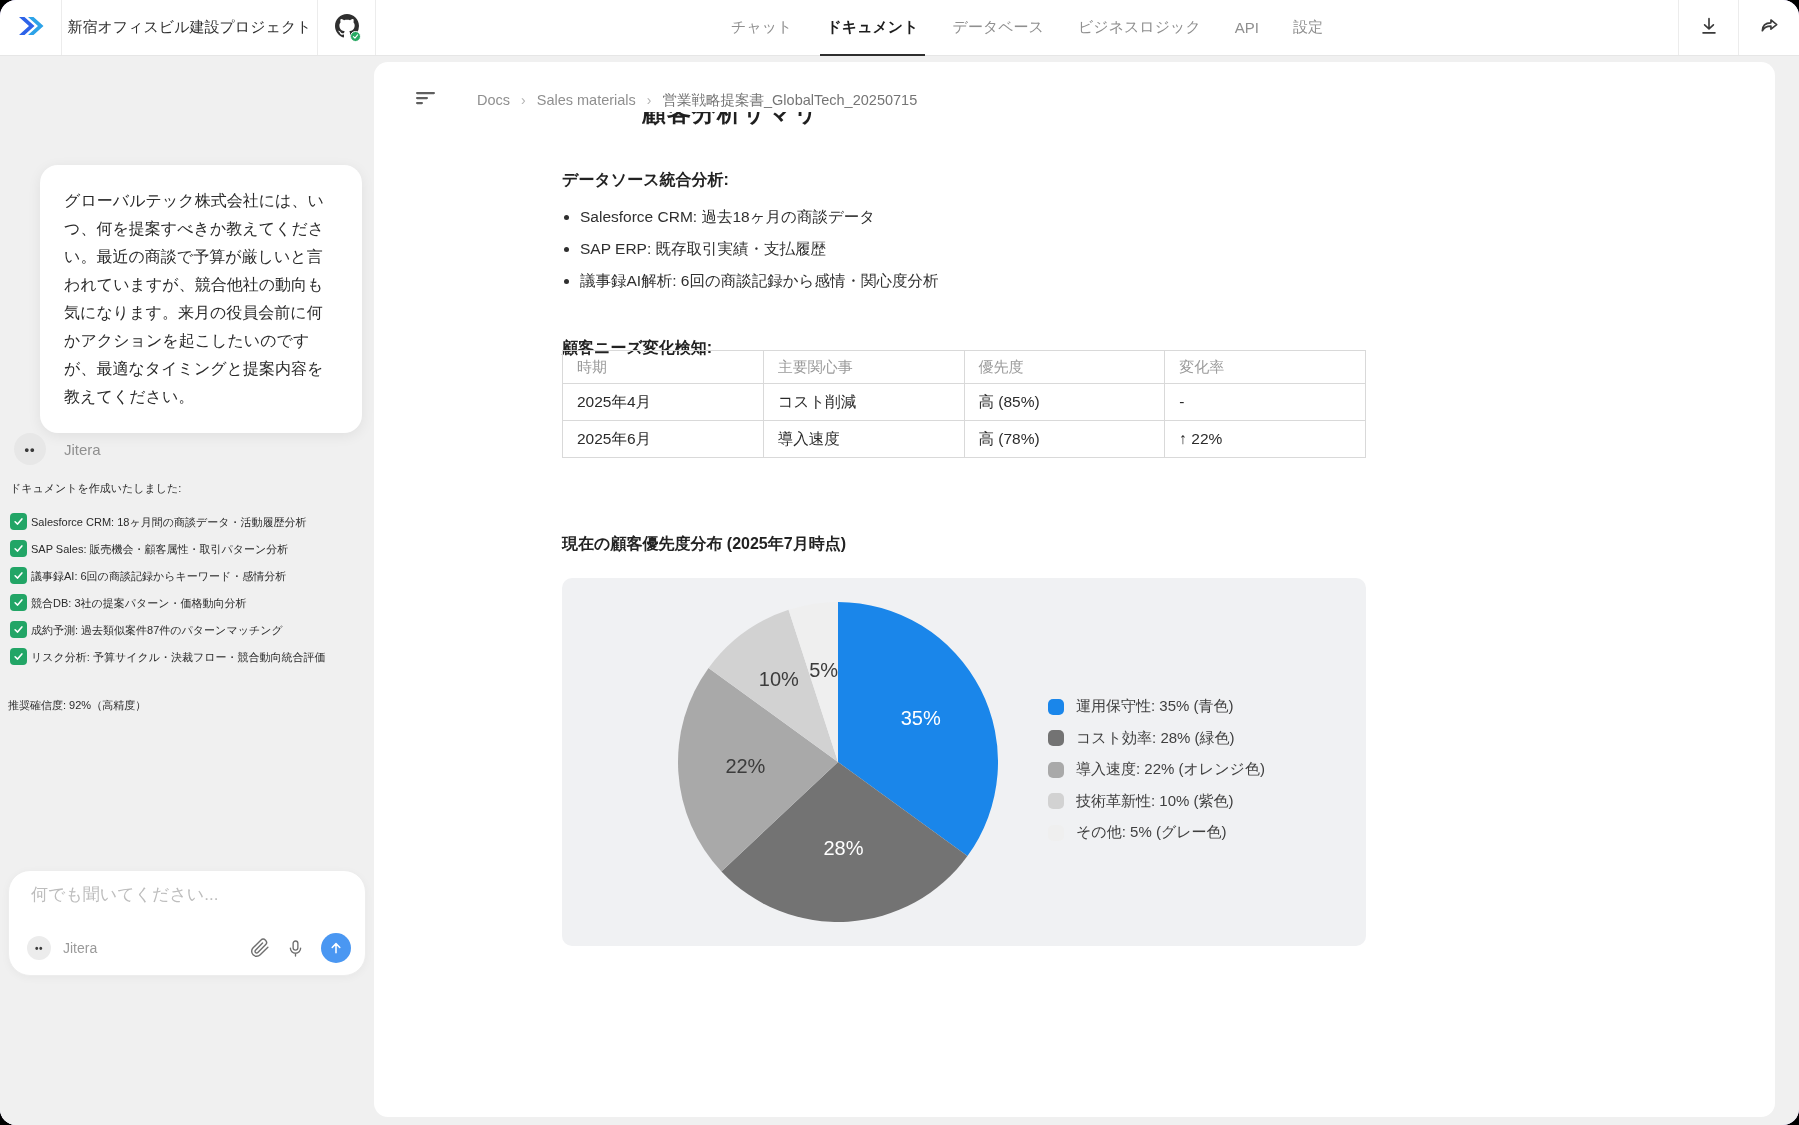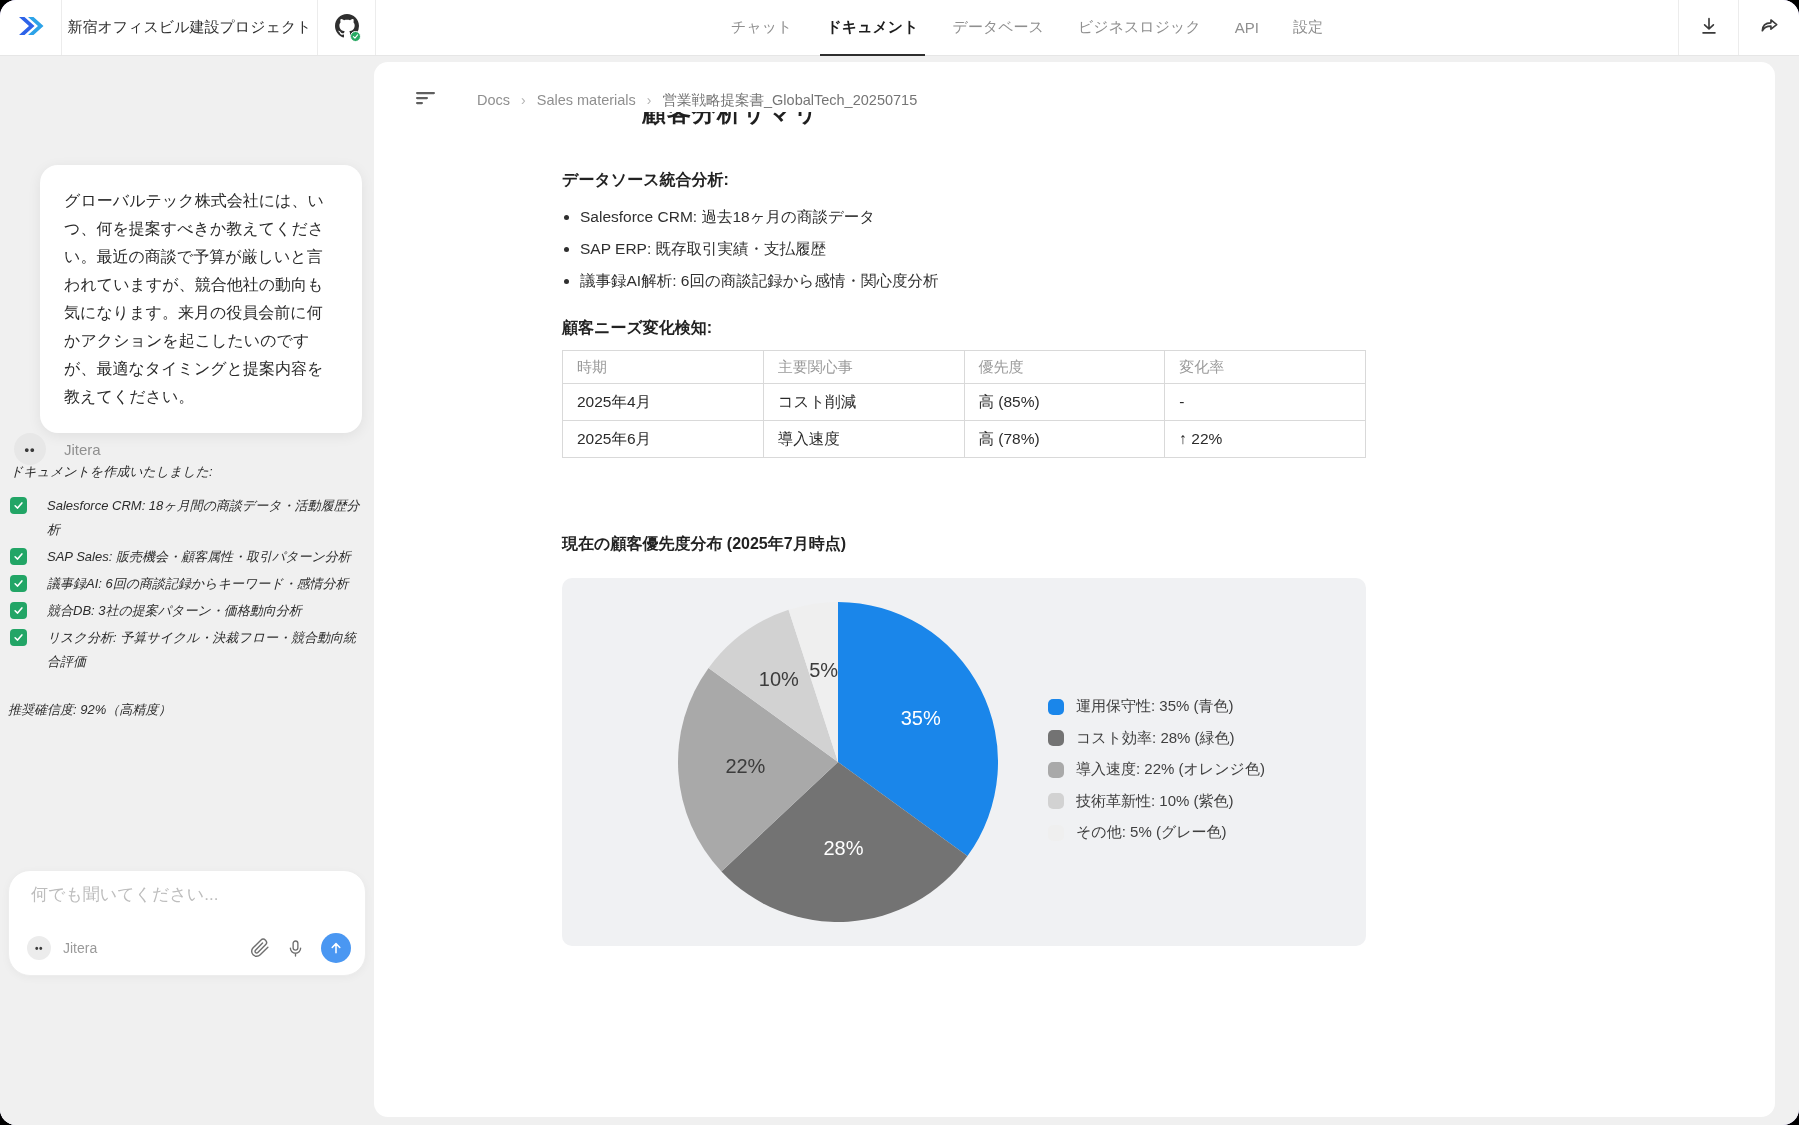--- a/index.html
+++ b/index.html
@@ -24,24 +24,24 @@
 
   
   .below { position:absolute; top:56px; left:0; right:0; bottom:0; display:flex; background:#f0f0f0; }
 
   
   .sidebar { position:relative; width:374px; flex:none; background:#f0f0f0; }
   .bubble { position:absolute; left:40px; top:109px; width:322px; background:#fff; border-radius:18px; padding:22px 24px; box-shadow:0 3px 14px rgba(0,0,0,.07); font-size:16px; line-height:28px; color:#2b2b2b; }
   .agent-row { position:absolute; left:14px; top:377px; display:flex; align-items:center; gap:18px; }
   .avatar { width:32px; height:32px; border-radius:50%; background:#e7e7e7; color:#3a3a3a; display:flex; align-items:center; justify-content:center; font-size:13px; letter-spacing:1px; font-weight:bold; }
   .agent-name { font-size:15px; color:#8f8f8f; }
-  .assistant-body { position:absolute; left:10px; top:404px; width:356px; font-size:13px; color:#2b2b2b; line-height:24px;font-style:italic; }
+  .assistant-body { position:absolute; left:10px; top:420px; width:356px; font-size:11px; color:#2b2b2b; line-height:24px; }
   .assistant-intro { margin-bottom:10px; }
   .check-list { display:flex; flex-direction:column; gap:3px; }
-  .check-item { display:flex; gap:20px; }
+  .check-item { display:flex; gap:4px; }
   .check-box { flex:none; width:17px; height:17px; margin-top:3px; background:#22a566; border-radius:4px; display:flex; align-items:center; justify-content:center; }
   .check-box svg { width:11px; height:11px; }
   .confidence { margin-top:24px; margin-left:-2px; }
 
   .input-card { position:absolute; left:8px; bottom:149px; width:358px; height:106px; background:#fff; border:1px solid #ededed; border-radius:22px; box-shadow:0 2px 8px rgba(0,0,0,.04); padding:14px 20px 12px 22px; }
   .chat-input { width:100%; border:none; outline:none; font-size:17px; color:#2b2b2b; background:transparent; font-family:inherit; }
   .chat-input::placeholder { color:#bdbdbd; }
   .input-bottom { position:absolute; left:18px; right:14px; bottom:12px; display:flex; align-items:center; }
   .mini-avatar { width:24px; height:24px; border-radius:50%; background:#ececec; color:#3a3a3a; display:flex; align-items:center; justify-content:center; font-size:10px; font-weight:bold; letter-spacing:.5px; }
   .input-agent { margin-left:12px; font-size:14px; color:#9a9a9a; flex:1; }
@@ -165,20 +165,28 @@
               </span>
             <span>議事録AI: 6回の商談記録からキーワード・感情分析</span>
           </div>
           <div class="check-item">
             <span class="check-box">
                 <svg viewBox="0 0 12 12">
                   <path d="M2.3 6.3 L5 8.8 L9.7 3.2" stroke="#fff" stroke-width="1.7" fill="none" stroke-linecap="round" stroke-linejoin="round"></path>
                 </svg>
               </span>
             <span>競合DB: 3社の提案パターン・価格動向分析</span>
+          </div>
+          <div class="check-item">
+            <span class="check-box">
+                <svg viewBox="0 0 12 12">
+                  <path d="M2.3 6.3 L5 8.8 L9.7 3.2" stroke="#fff" stroke-width="1.7" fill="none" stroke-linecap="round" stroke-linejoin="round"></path>
+                </svg>
+              </span>
+            <span>成約予測: 過去類似案件87件のパターンマッチング</span>
           </div>
           <div class="check-item">
             <span class="check-box">
                 <svg viewBox="0 0 12 12">
                   <path d="M2.3 6.3 L5 8.8 L9.7 3.2" stroke="#fff" stroke-width="1.7" fill="none" stroke-linecap="round" stroke-linejoin="round"></path>
                 </svg>
               </span>
             <span>リスク分析: 予算サイクル・決裁フロー・競合動向統合評価</span>
           </div>
         </div>
@@ -237,21 +245,21 @@
         </div>
 
         <div class="h-bold" style="top:108px">データソース統合分析:</div>
 
         <ul class="bullets">
           <li>Salesforce CRM: 過去18ヶ月の商談データ</li>
           <li>SAP ERP: 既存取引実績・支払履歴</li>
           <li>議事録AI解析: 6回の商談記録から感情・関心度分析</li>
         </ul>
 
-        <div class="h-bold" style="top:256px">顧客ニーズ変化検知:</div>
+        <div class="h-bold" style="top:276px">顧客ニーズ変化検知:</div>
 
         <table class="needs-table">
           <colgroup>
               <col>
               <col>
               <col>
               <col>
             </colgroup>
           <thead>
             <tr>

